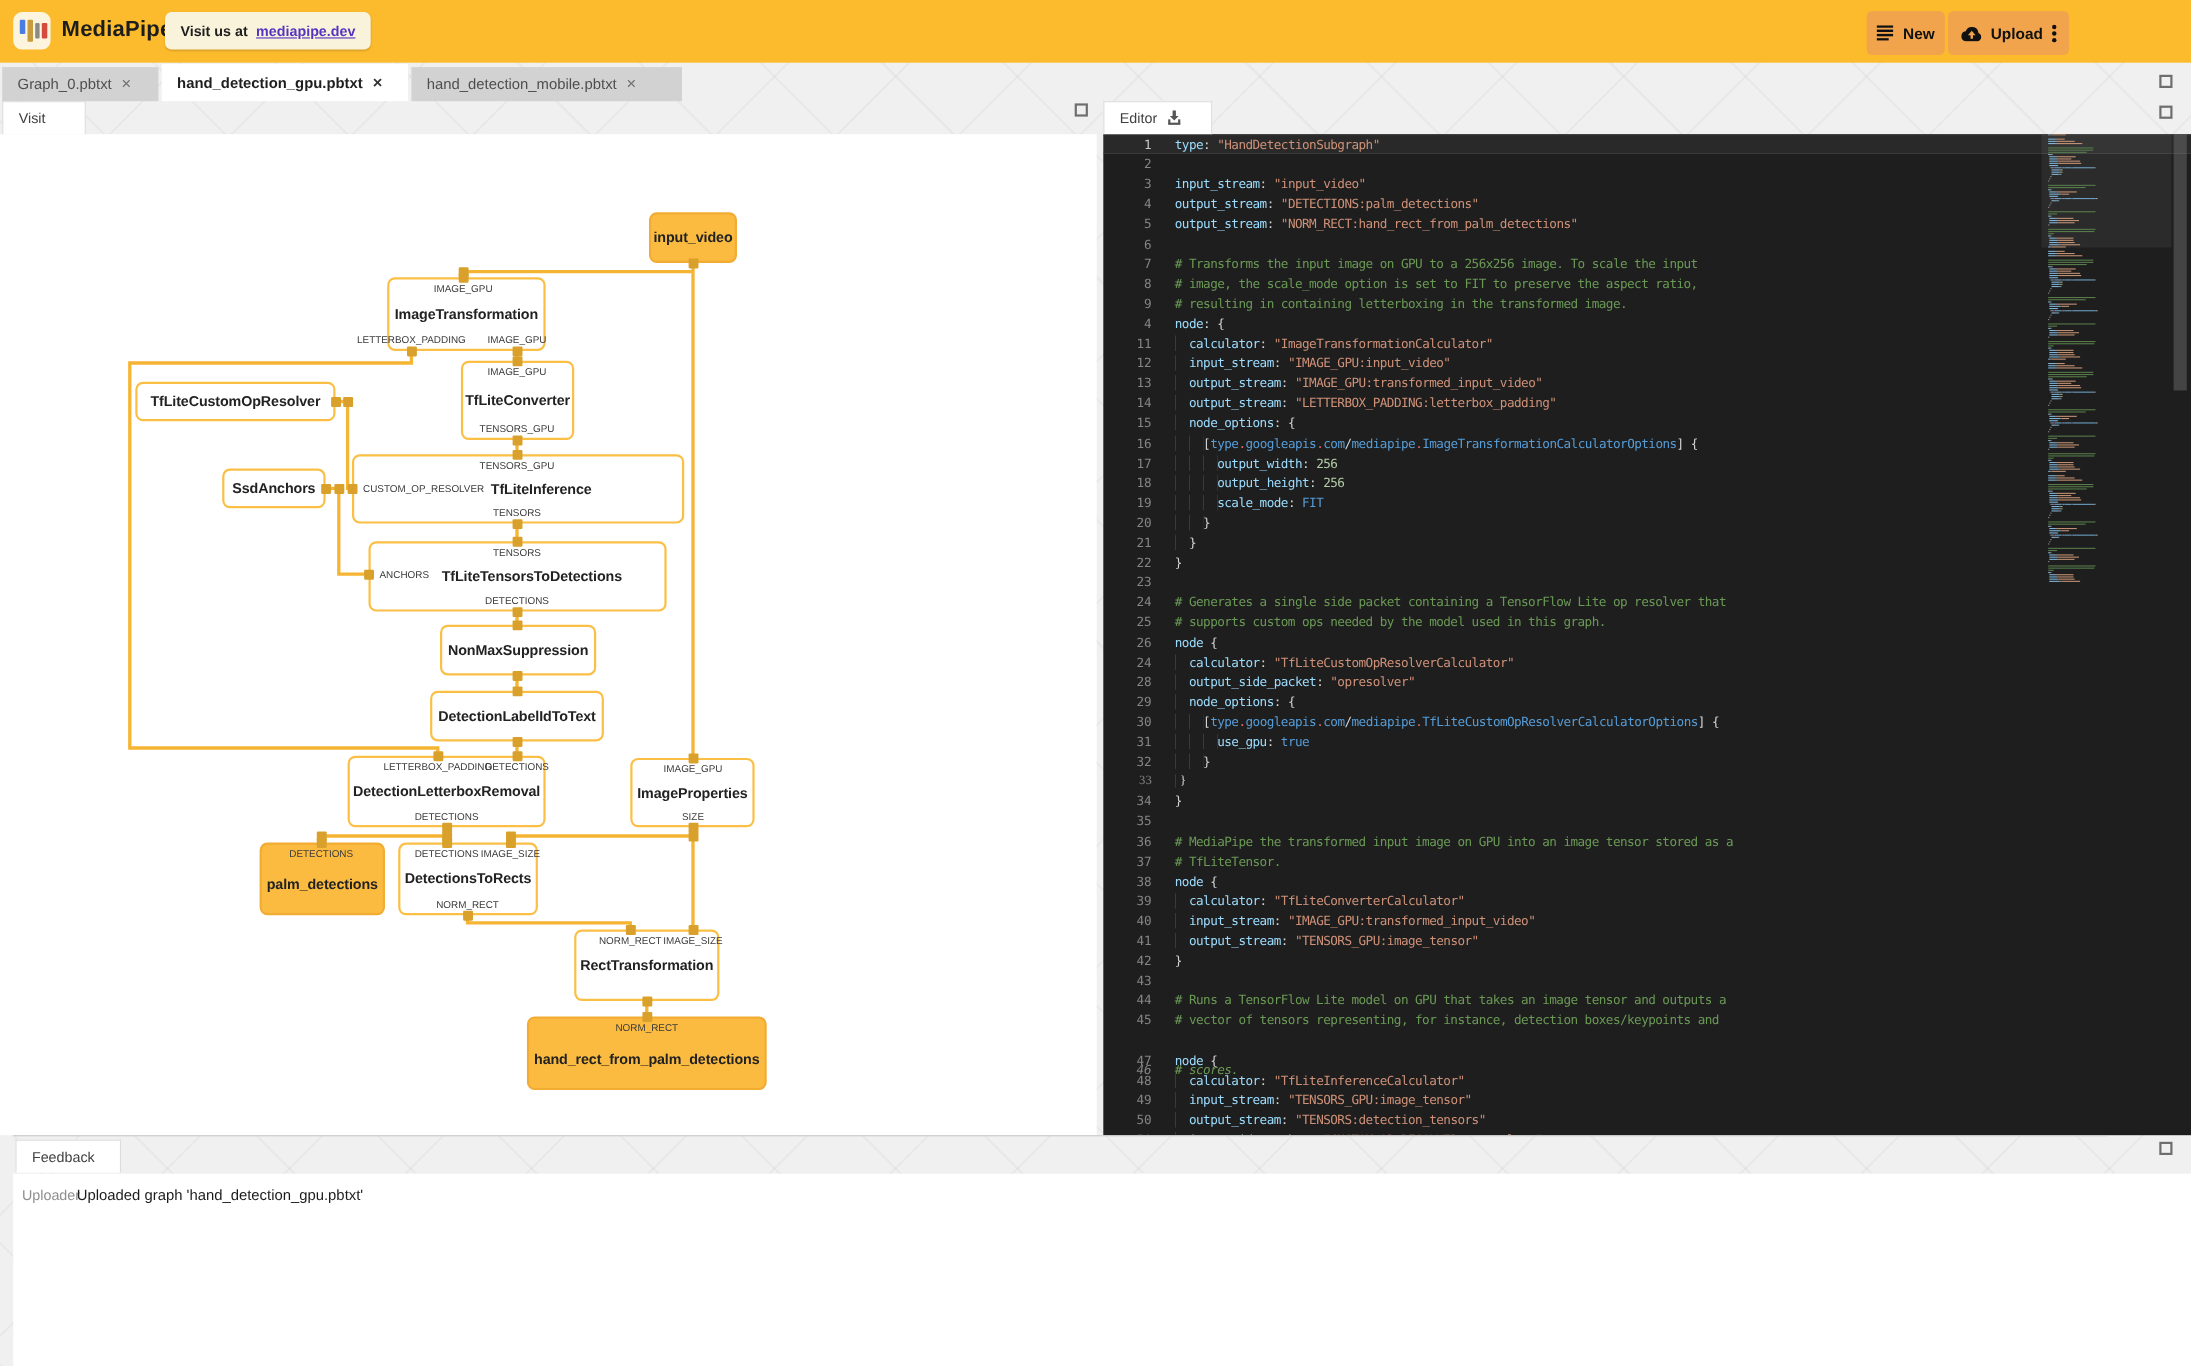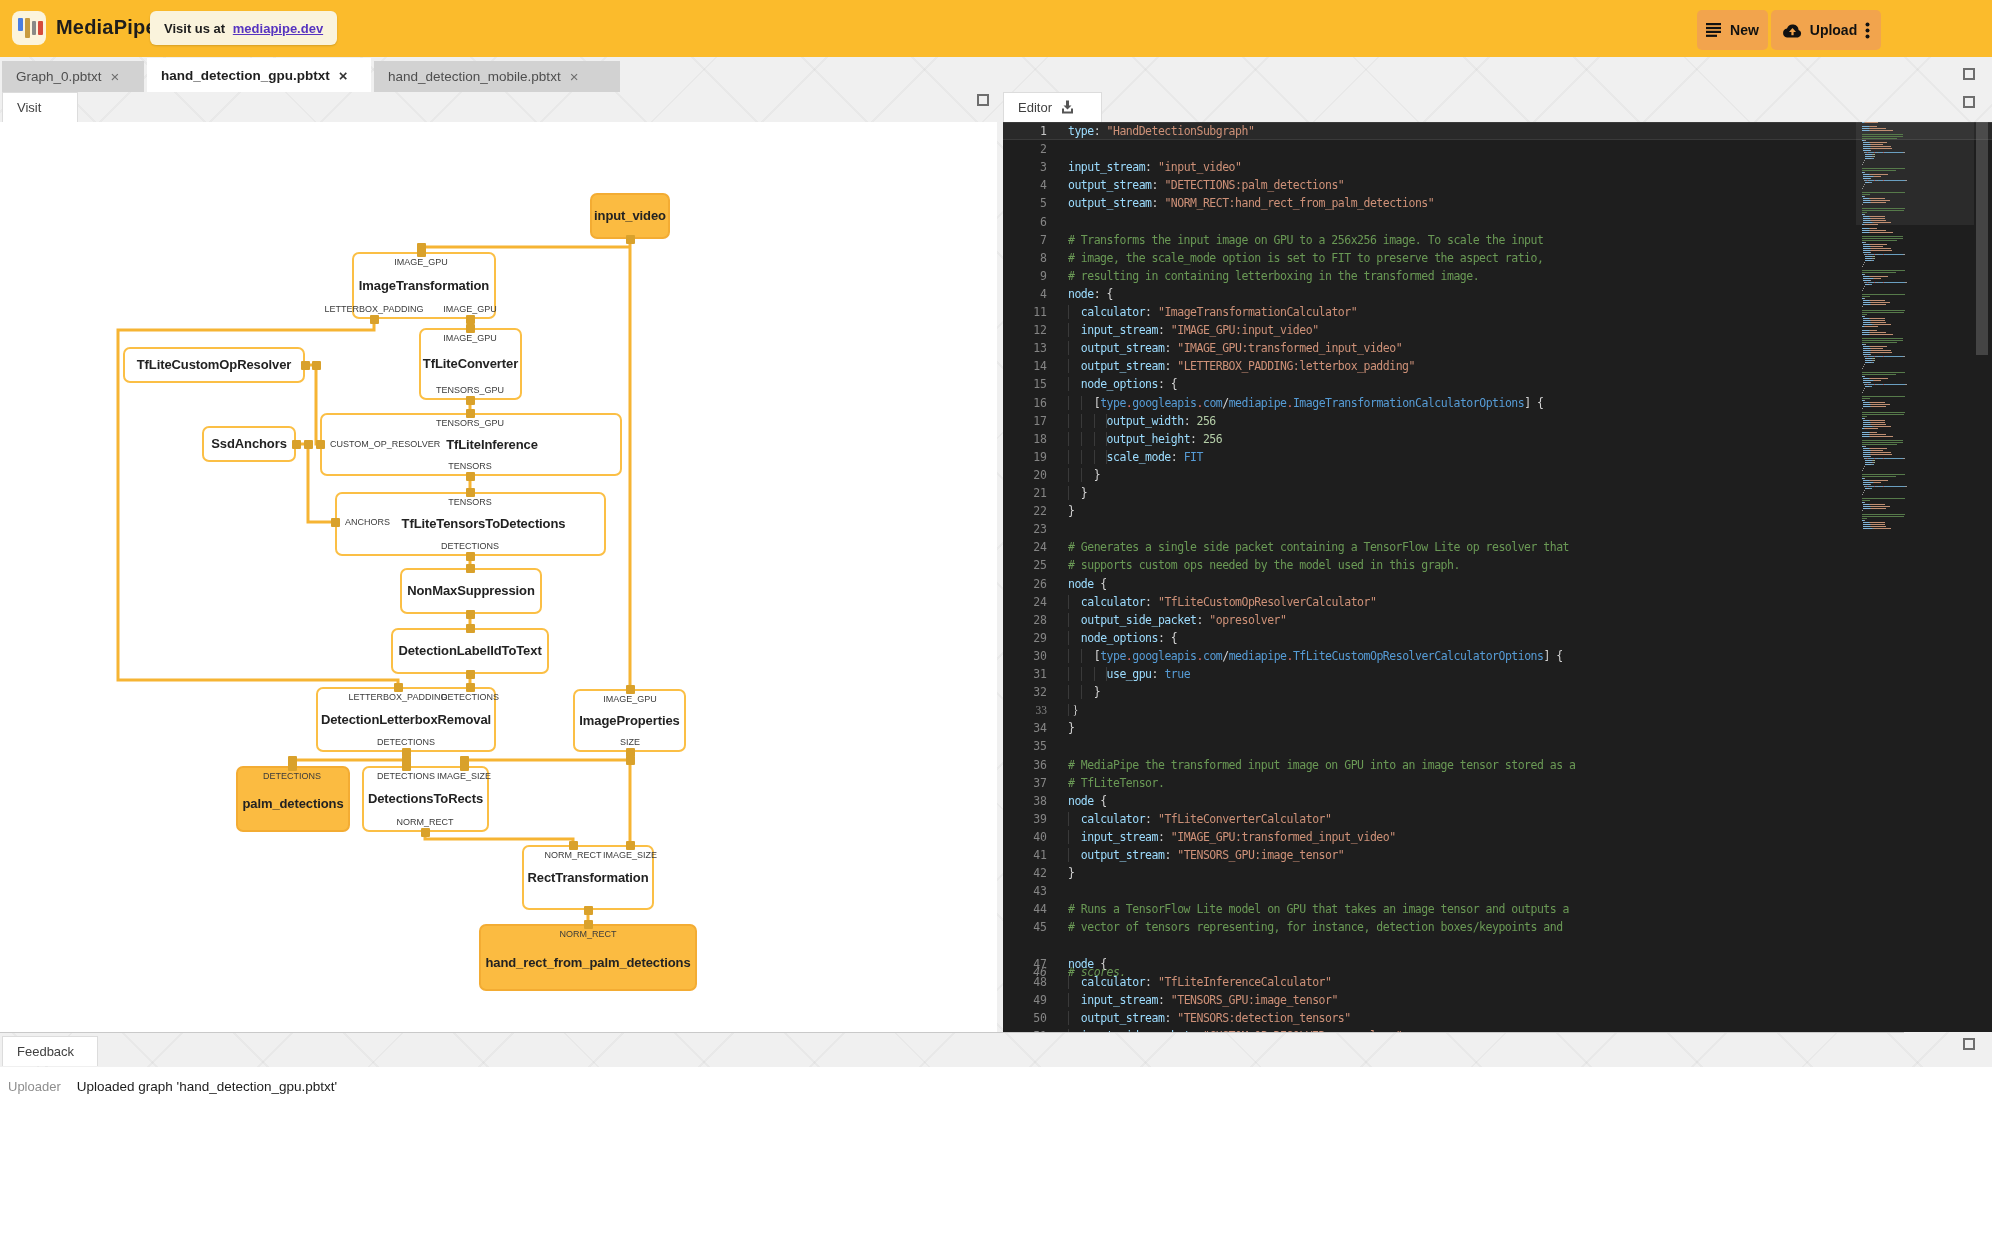--- a/index.html
+++ b/index.html
@@ -60,25 +60,25 @@
   .tk-k { color:#9CDCFE; } .tk-s { color:#CE9178; } .tk-c { color:#6A9955; }
   .tk-n { color:#B5CEA8; } .tk-t { color:#569CD6; } .tk-p { color:#D4D4D4; }
   .tk-d { color:#E06C6C; }
   .tk-i { background:repeating-linear-gradient(to right, #3a3a3a 0 1px, transparent 1px 12.8px); }
   #minimap { position:absolute; left:859px; top:0; width:106px; height:910px; }
   .mrow { position:absolute; left:0; height:1.4px; white-space:nowrap; font-size:0; }
   .mrow i { display:inline-block; height:1.4px; }
   #mini-viewport { position:absolute; left:853px; top:0; width:118px; height:103px; background:rgba(255,255,255,0.06); }
   #editor-scrollbar { position:absolute; left:973px; top:0; width:12px; height:233px; background:rgba(140,140,140,0.35); }
   
-  #feedback-panel { position:absolute; left:0; top:1032px; width:1904px; height:210px; border-top:1px solid #C9C9C9; }
+  #feedback-panel { position:absolute; left:12px; top:1032px; width:1904px; height:210px; border-top:1px solid #C9C9C9; }
   #feedback-content { position:absolute; left:0; top:34px; width:1992px; height:176px; background:#fff; padding:6px 0 0 0; }
   .frow { height:27px; line-height:27px; font-size:13.5px; color:#1c1c1c; padding-left:8px; }
   .frow .src { display:inline-block; width:46px; color:#8e8e8e; font-size:13px; }
-  .frow .msg { margin-left:19px; }
+  .frow .msg { margin-left:0; }
   
   .sq-icon { position:absolute; width:12px; height:12px; border:2px solid #6E6E6E; background:transparent; cursor:pointer; }
 </style>
 </head>
 <body>
 
 <div id="app">
 
   <div class="appbar">
     <div class="logo">

